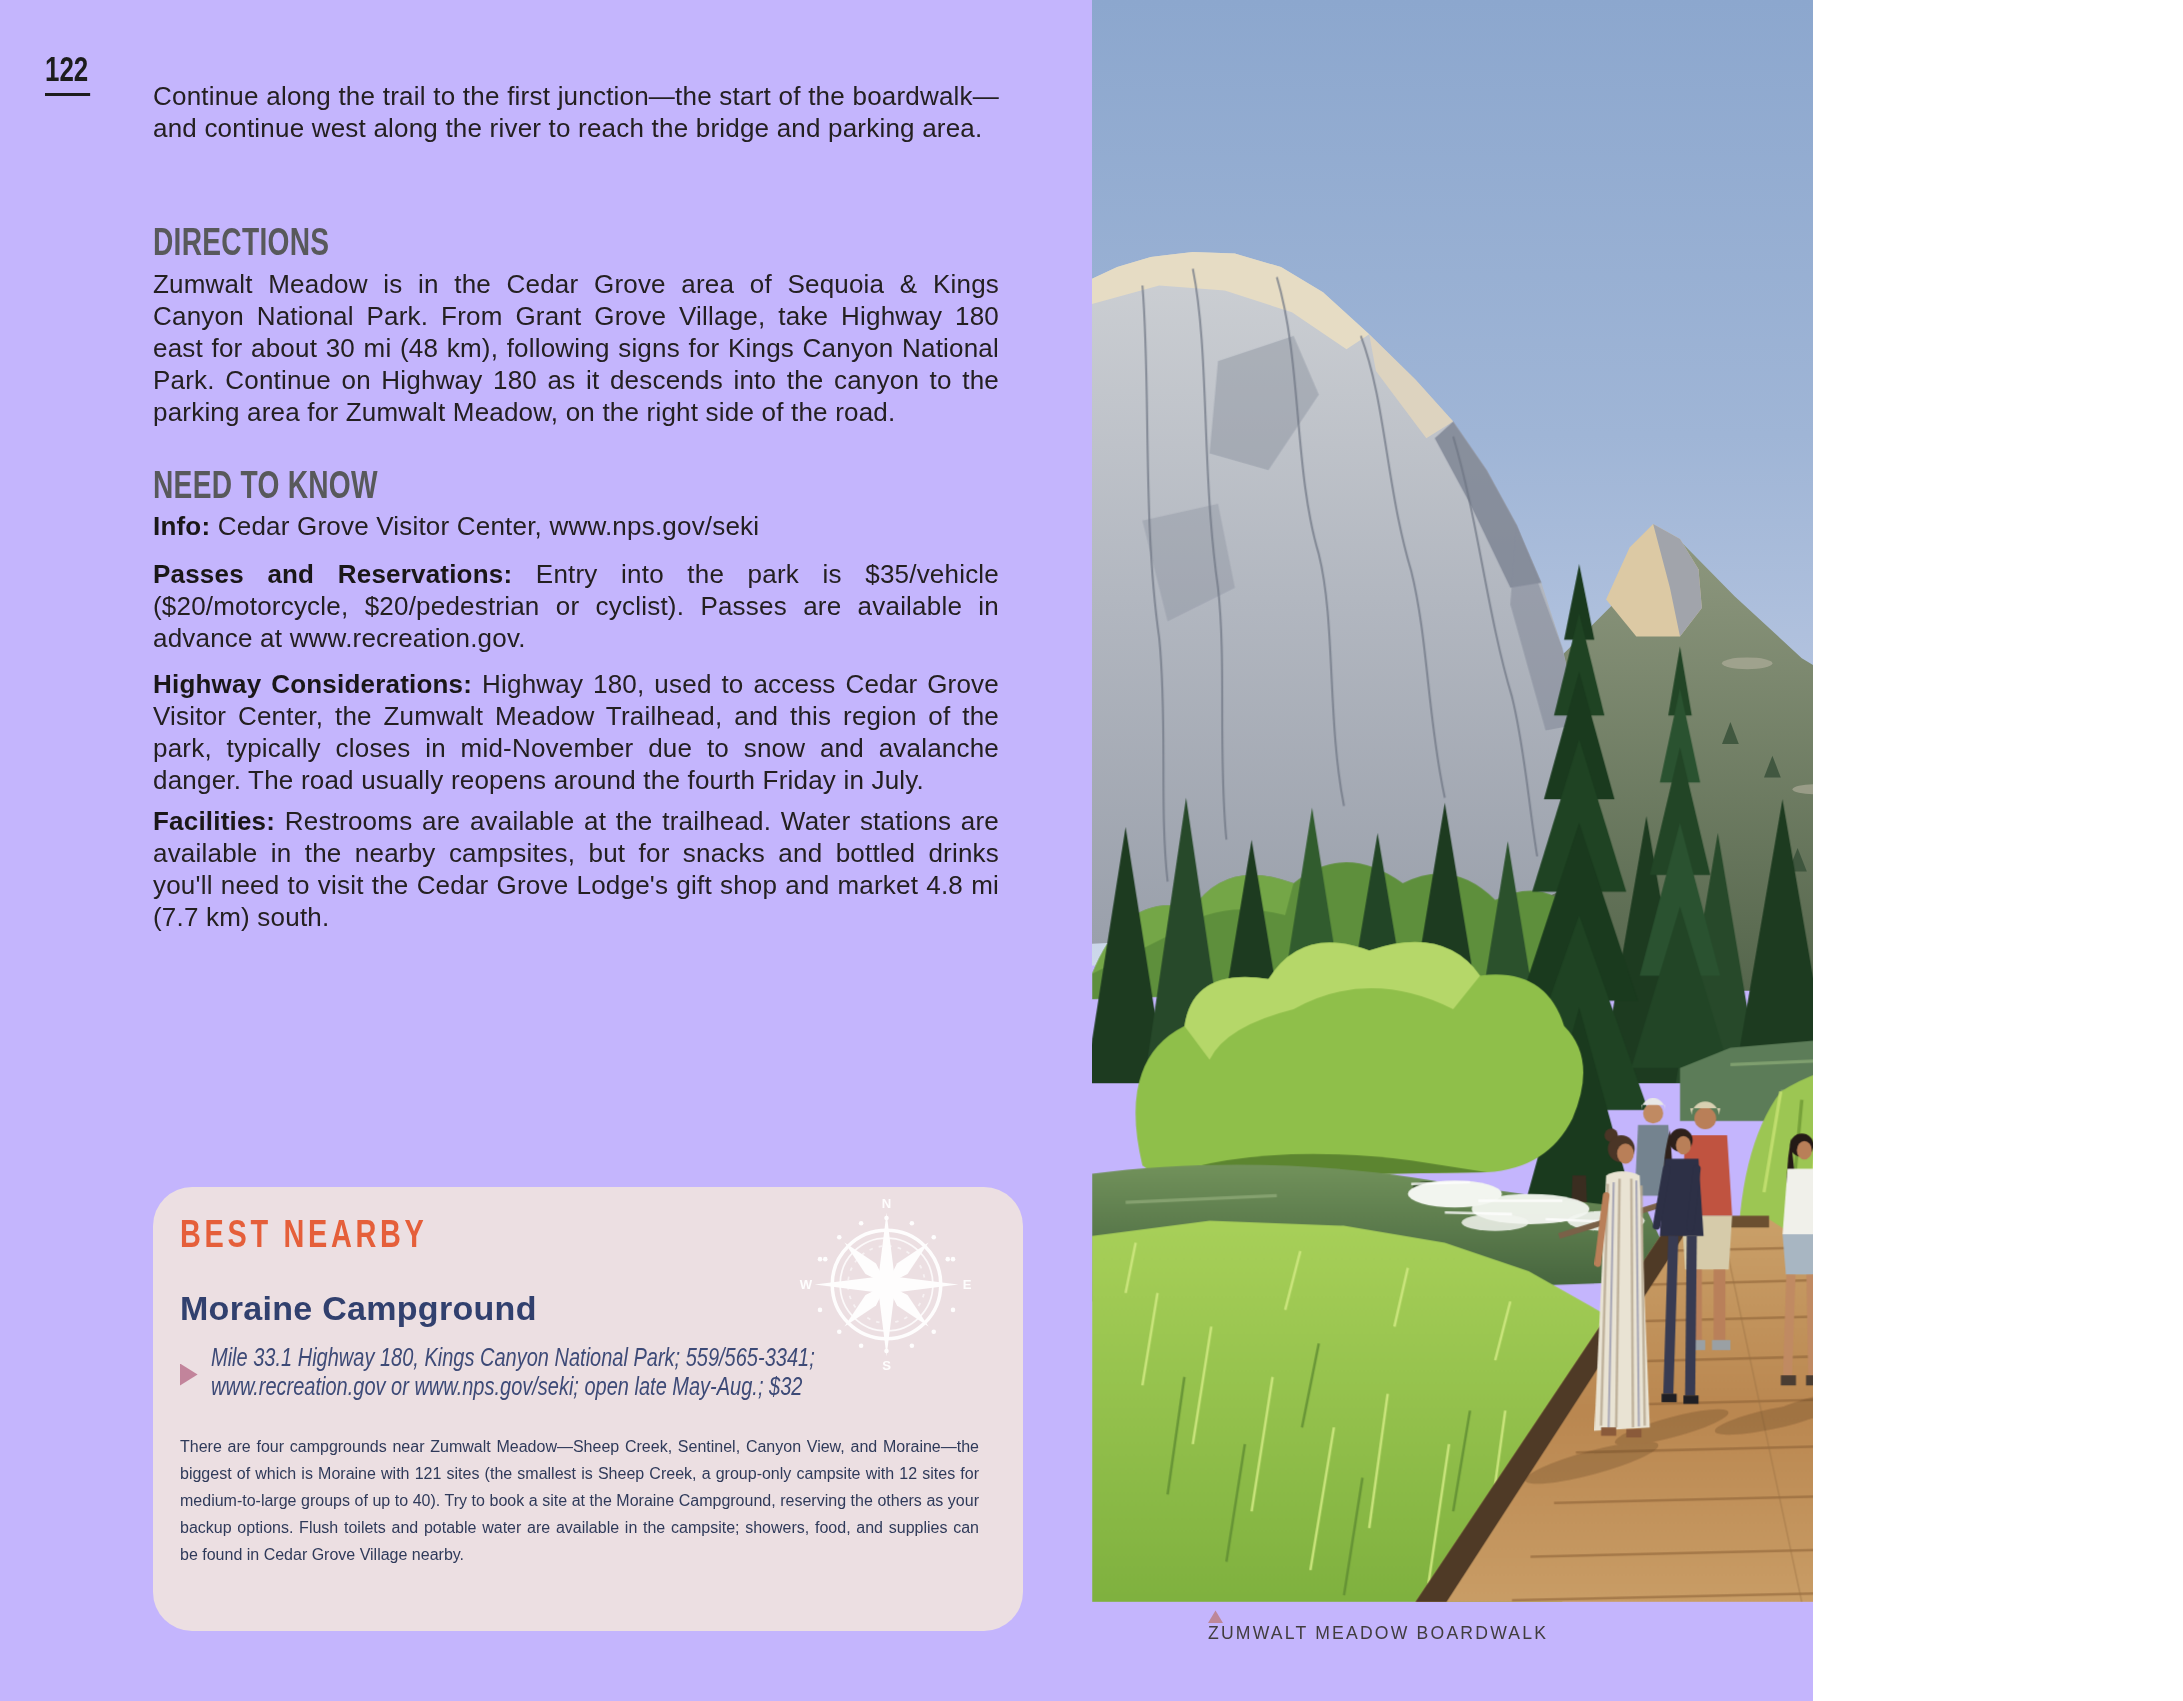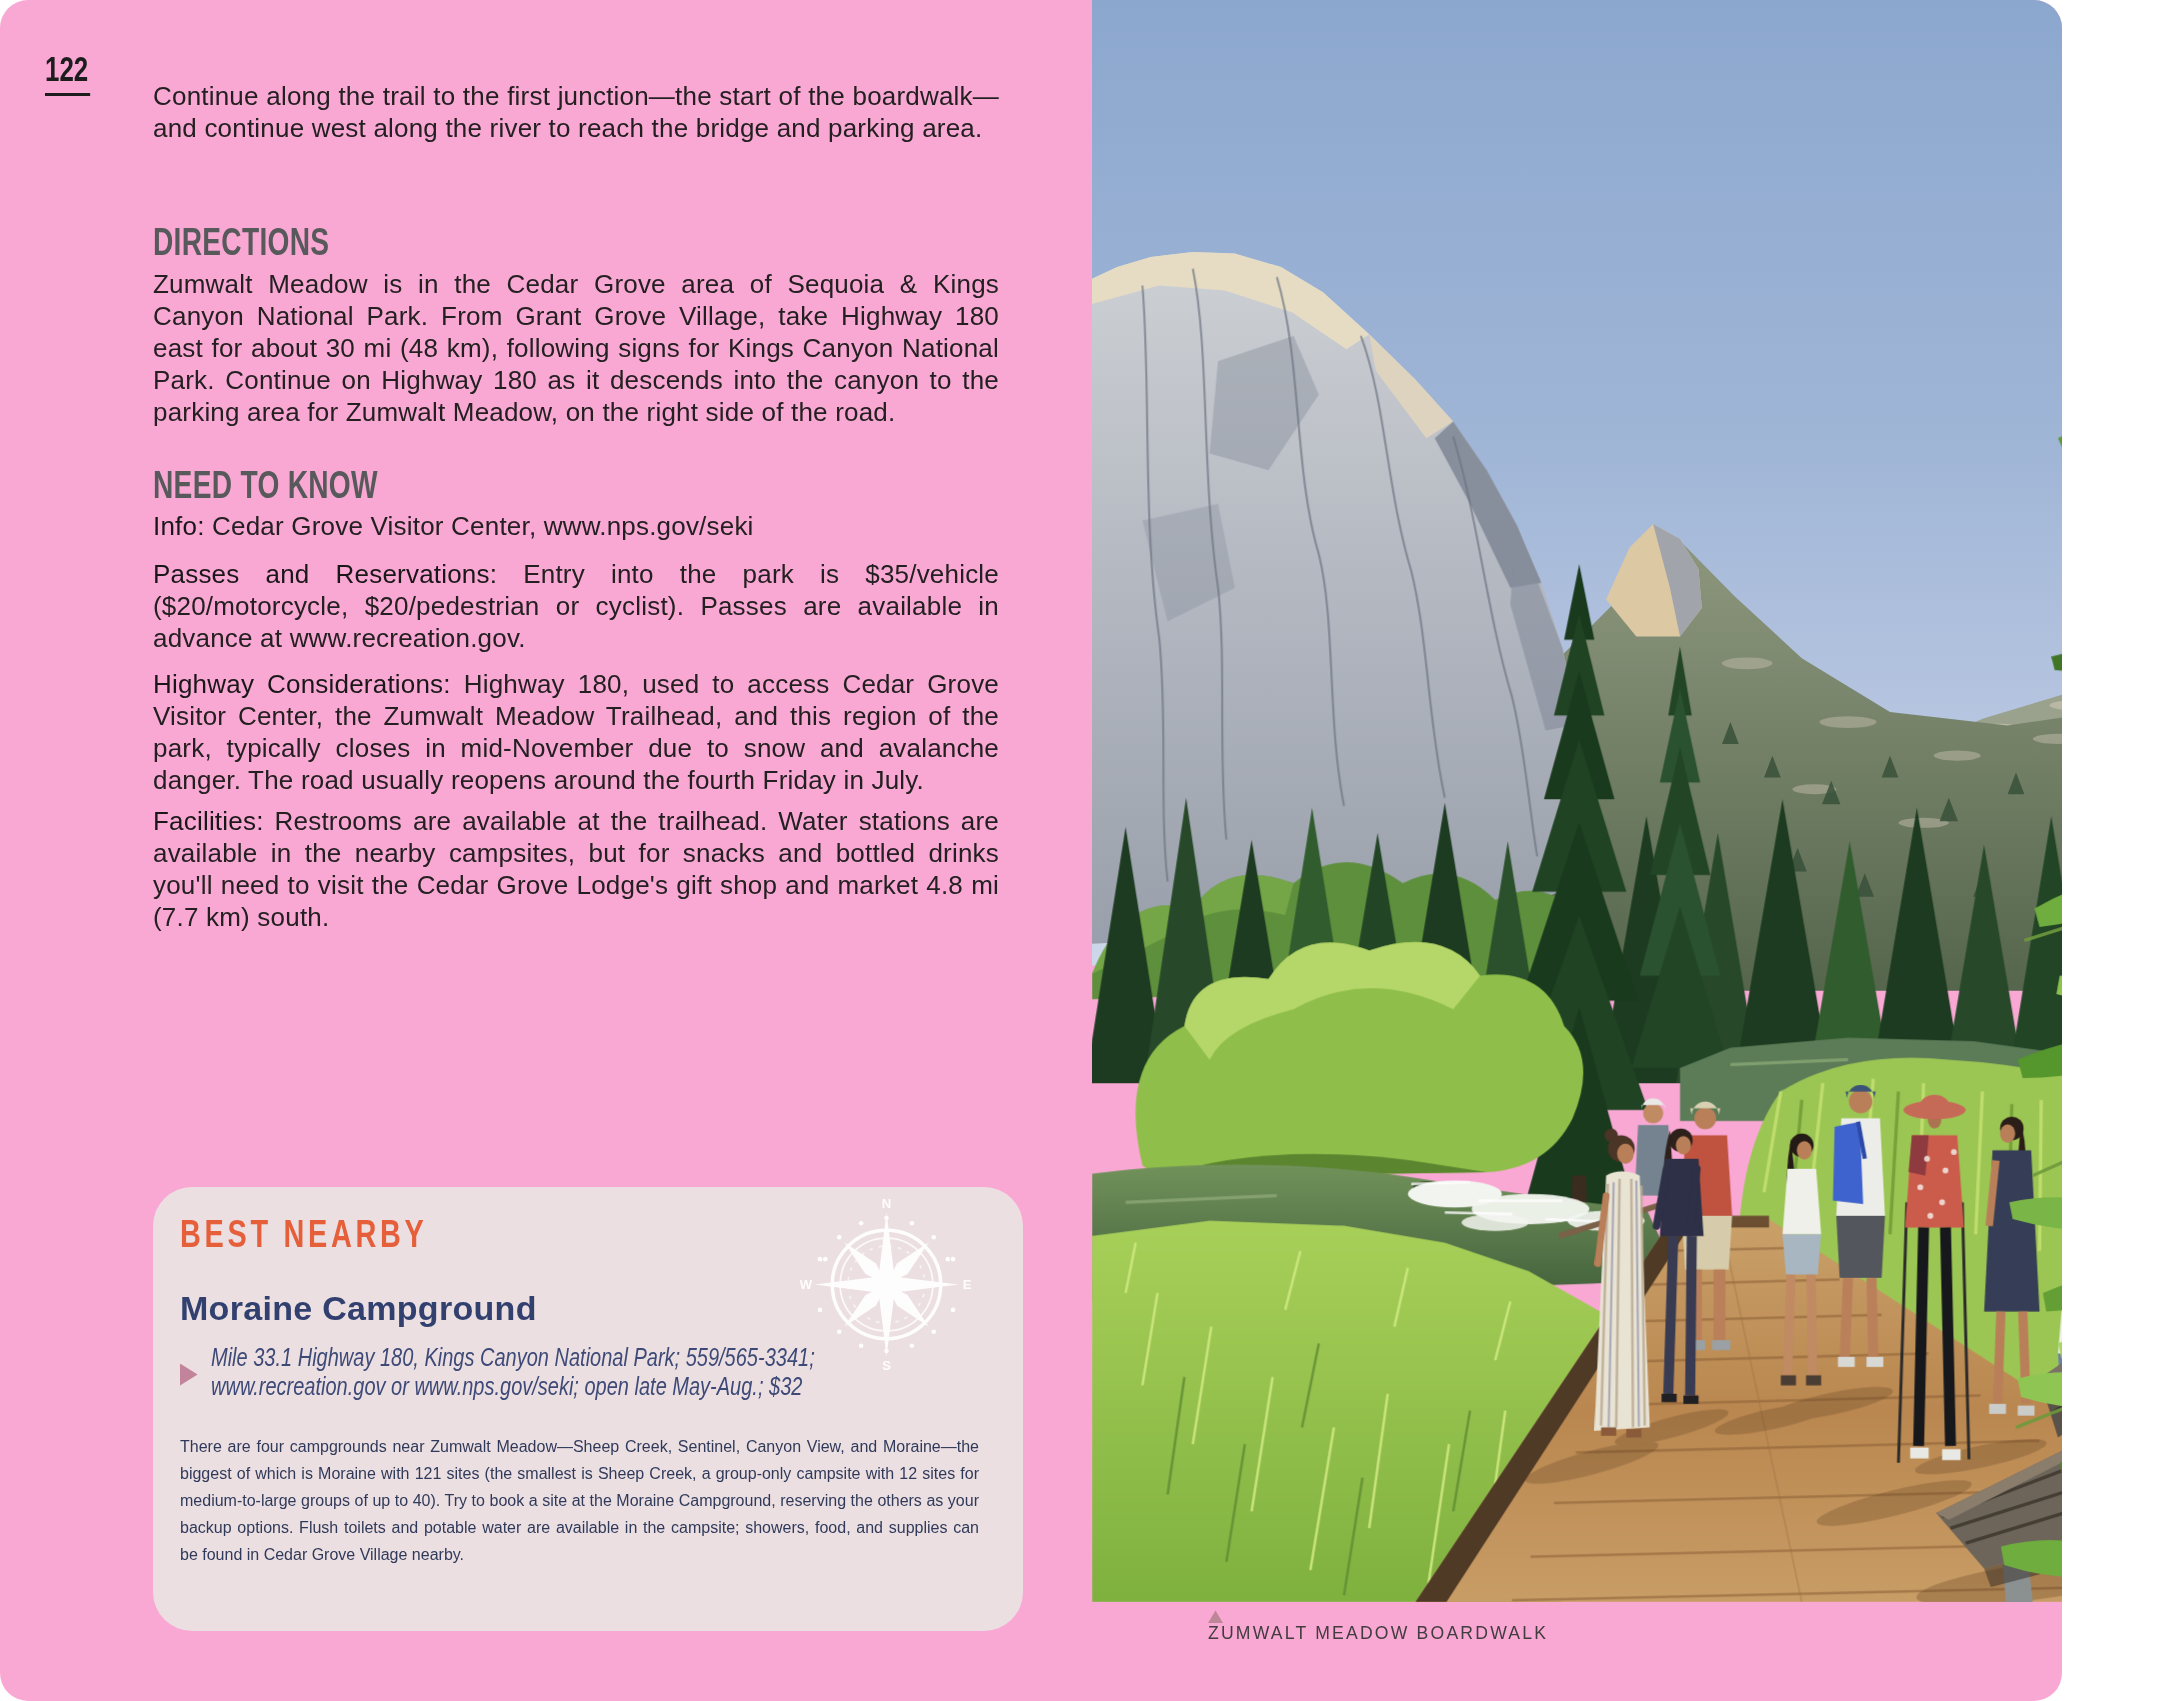--- a/index.html
+++ b/index.html
@@ -1,25 +1,25 @@
 <!DOCTYPE html>
 <html style="font-size:13.4px"><head>
 <meta charset="utf-8">
 <style>
   html,body{margin:0;padding:0;background:#ffffff;}
-  .page{position:relative;width:2062px;height:1701px;background:#f9a8d4;overflow:hidden;
-        font-family:"Liberation Sans",sans-serif;color:#212121;border-radius:28px;}
+  .page{position:relative;width:1813px;height:1701px;background:#c4b5fd;overflow:hidden;
+        font-family:"Liberation Sans",sans-serif;color:#212121;}
   .cond{display:inline-block;transform:scaleX(.74);transform-origin:left bottom;}
   .cond2{display:inline-block;transform:scaleX(.8);transform-origin:left bottom;}
 
   .pageno{position:absolute;left:45px;top:49px;font-size:35px;font-weight:700;color:#1d1d1d;}
   .pageno .cond{border-bottom:3.4px solid #1d1d1d;padding:0 2.5px 4.2px 0;}
   .body-p{position:absolute;left:153px;width:846px;font-size:26px;line-height:32px;
           text-align:justify;letter-spacing:0.2px;color:#242021;}
-  .body-p b{font-weight:400;color:#1a1718;}
+  .body-p b{font-weight:700;color:#1a1718;}
   .h2{position:absolute;left:153px;font-size:38px;line-height:40px;font-weight:700;color:#58595b;letter-spacing:0.4px;}
 
   
   .nearby{position:absolute;left:153px;top:1187px;width:870px;height:444px;background:#ecdfe2;border-radius:39px;}
   .nearby-heading{position:absolute;left:27px;top:25px;font-size:39px;font-weight:700;color:#e55f3a;letter-spacing:5px;}
   .nearby-title{position:absolute;left:27px;top:102px;font-size:34px;font-weight:700;color:#31406e;letter-spacing:0.3px;}
   .nearby-bullet{position:absolute;left:27px;top:156px;display:flex;align-items:center;}
   .tri-bullet{width:17.6px;height:22px;margin:5.9px 13.4px 0 0;background:#c2849b;
               clip-path:polygon(0 0,100% 50%,0 100%);flex:none;}
   .nearby-address{font-size:25px;line-height:28.6px;font-style:italic;font-weight:500;color:#3d4a77;}

